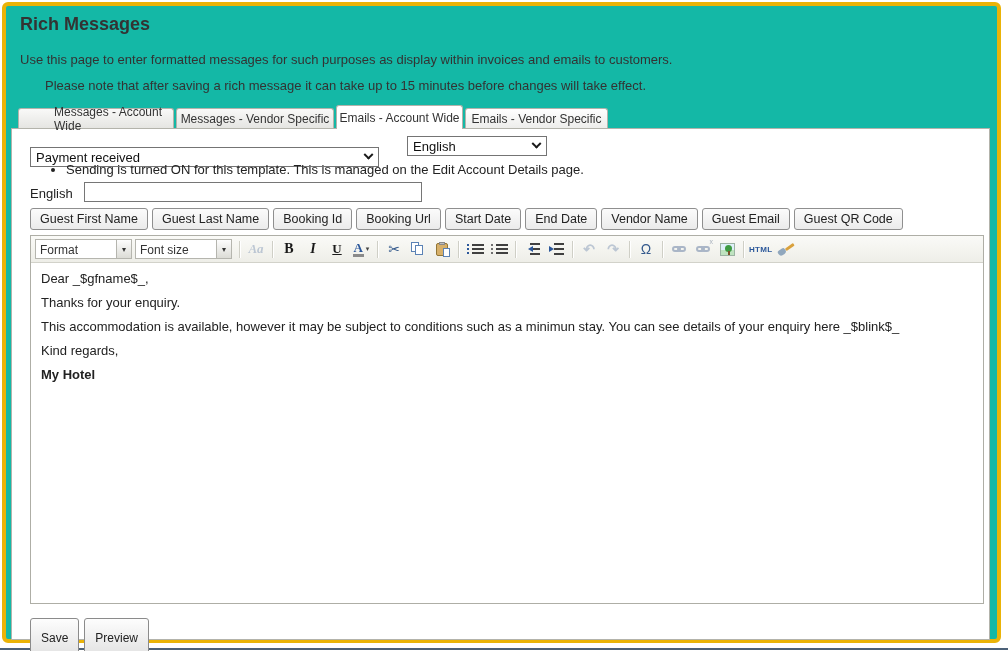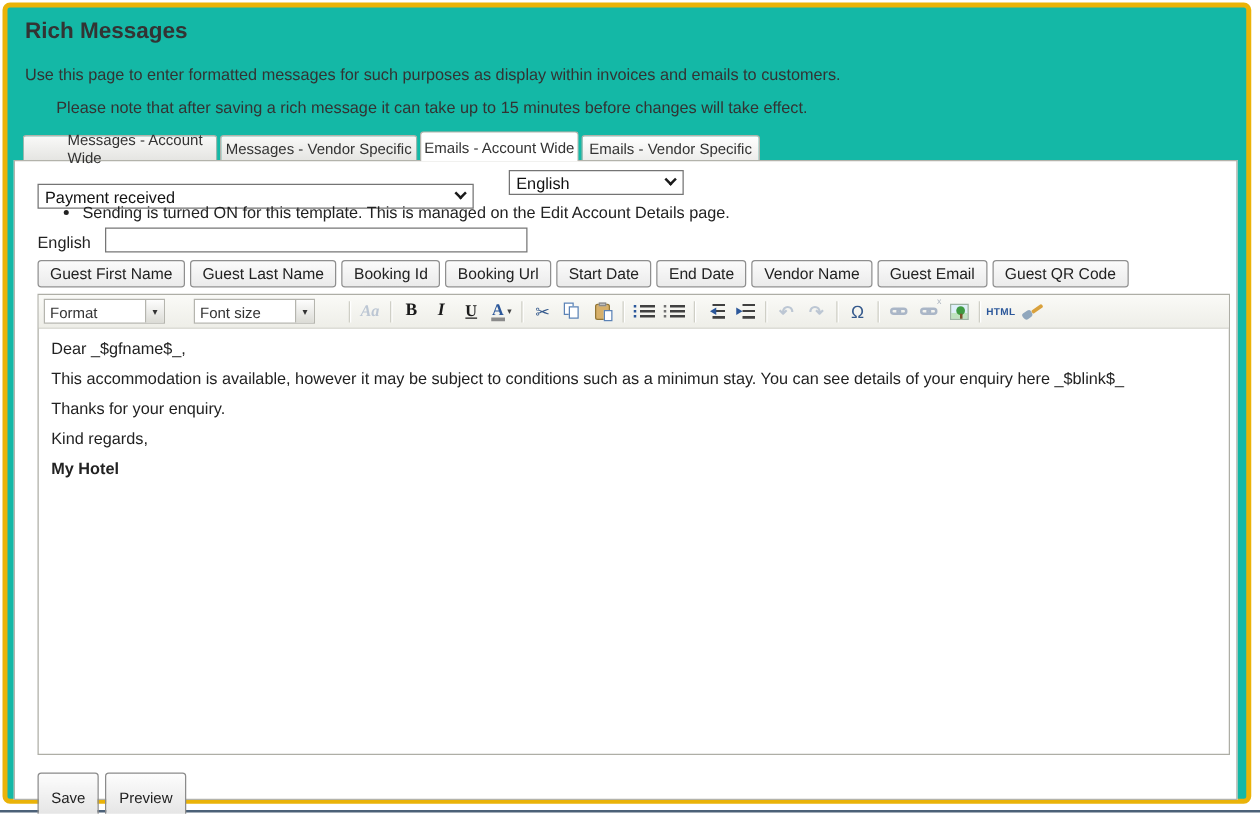--- a/index.html
+++ b/index.html
@@ -43,21 +43,21 @@
 
   
   .tokens { position:absolute; left:18px; top:79px; display:flex; gap:4px; }
   .tokbtn { height:22px; padding:0 9px; font-size:12.5px; color:#222; font-family:inherit;
             border:1px solid #8f8f8f; border-radius:3px; background:linear-gradient(#fbfbfb,#ebebeb); cursor:pointer; white-space:nowrap; }
 
   
   .editor { position:absolute; left:18px; top:106px; width:954px; height:369px; border:1px solid #aeaea6; background:#fff; }
   .toolbar { height:27px; background:linear-gradient(#fafaf7,#eeeee8); border-bottom:1px solid #d2d2ca;
              display:flex; align-items:center; padding:0 4px; }
-  .cmb { display:flex; height:20px; border:1px solid #b5b5ae; background:#fff; margin-right:23px; cursor:default; }
+  .cmb { display:flex; height:20px; border:1px solid #b5b5ae; background:#fff; margin-right:3px; cursor:default; }
   .cmb .txt { width:80px; padding:3px 4px 0 4px; font-size:12px; color:#333; }
   .cmb .arrow { width:15px; background:linear-gradient(#fdfdfd,#dcdcd6); border-left:1px solid #b5b5ae;
                 display:flex; align-items:center; justify-content:center; font-size:8px; color:#333; }
   .sep { width:1px; height:17px; background:#cfcfc6; box-shadow:1px 0 0 #fff; margin:0 4px; }
   .tbtn { min-width:22px; height:20px; display:flex; align-items:center; justify-content:center;
           border-radius:2px; margin:0 1px; cursor:pointer; position:relative; }
   .blue { color:#34598c; }
   .dis  { color:#b3bfcf; opacity:.85; }
   .g-b { font-family:"Liberation Serif",serif; font-weight:bold; font-size:14px; color:#1a1a1a; }
   .g-i { font-family:"Liberation Serif",serif; font-style:italic; font-weight:bold; font-size:14px; color:#1a1a1a; }
@@ -268,22 +268,22 @@
         <div class="tbtn">
           <span class="ic-brush">
               <i class="handle"></i>
               <i class="head"></i>
             </span>
         </div>
       </div>
 
       <div class="canvas">
         <p>Dear _$gfname$_,</p>
+        <p>Thanks for your enquiry.</p>
         <p>This accommodation is available, however it may be subject to conditions such as a minimun stay. You can see details of your enquiry here _$blink$_</p>
-        <p>Thanks for your enquiry.</p>
         <p>Kind regards,</p>
         <p class="sig">My Hotel</p>
       </div>
     </div>
 
     <div class="actions">
       <button class="actbtn">Save</button>
       <button class="actbtn">Preview</button>
     </div>
   </div>

